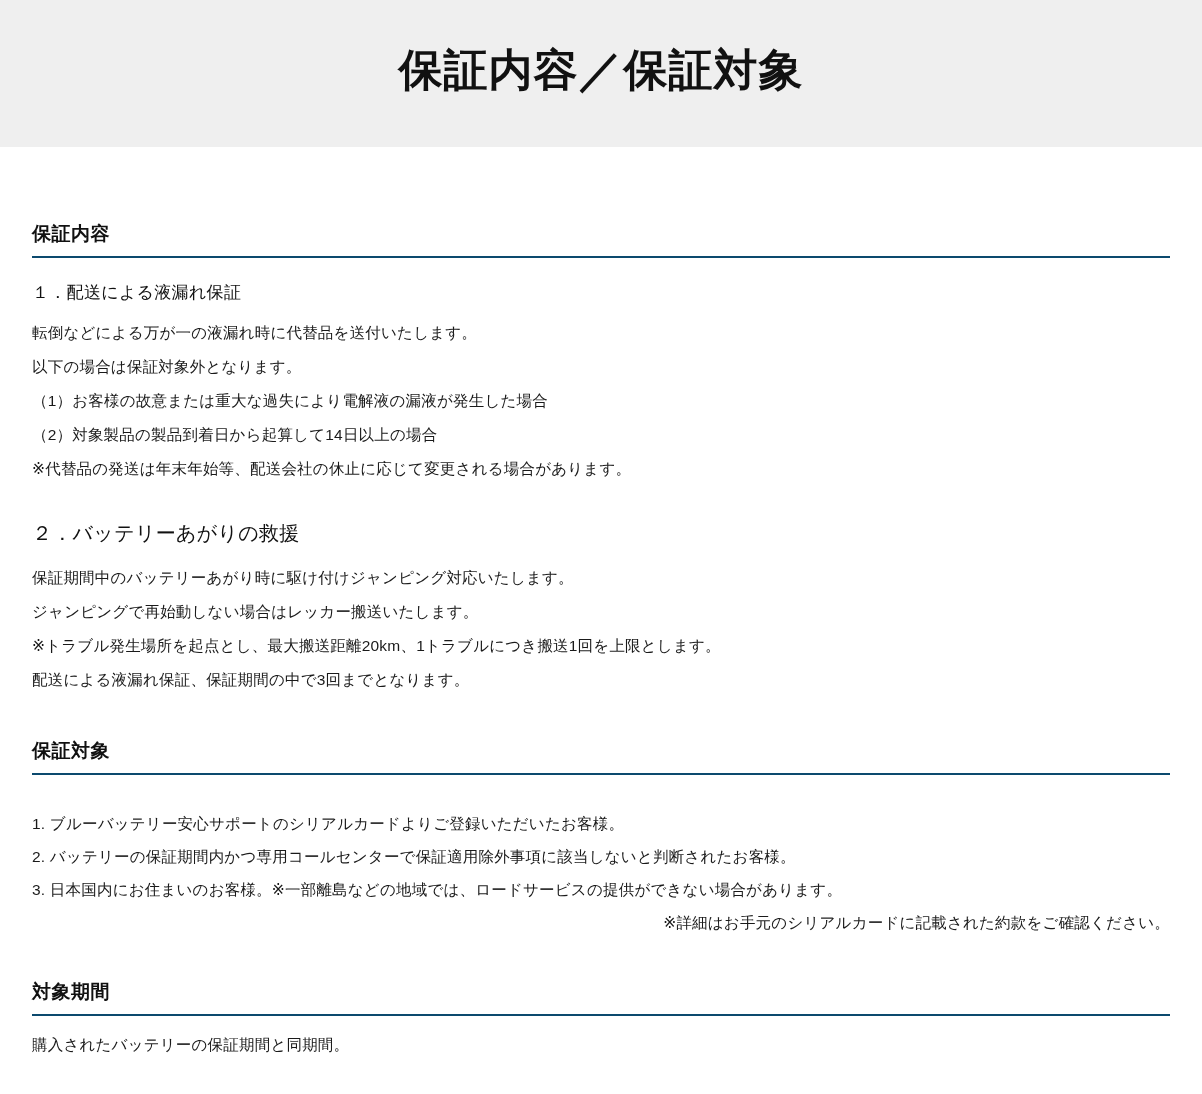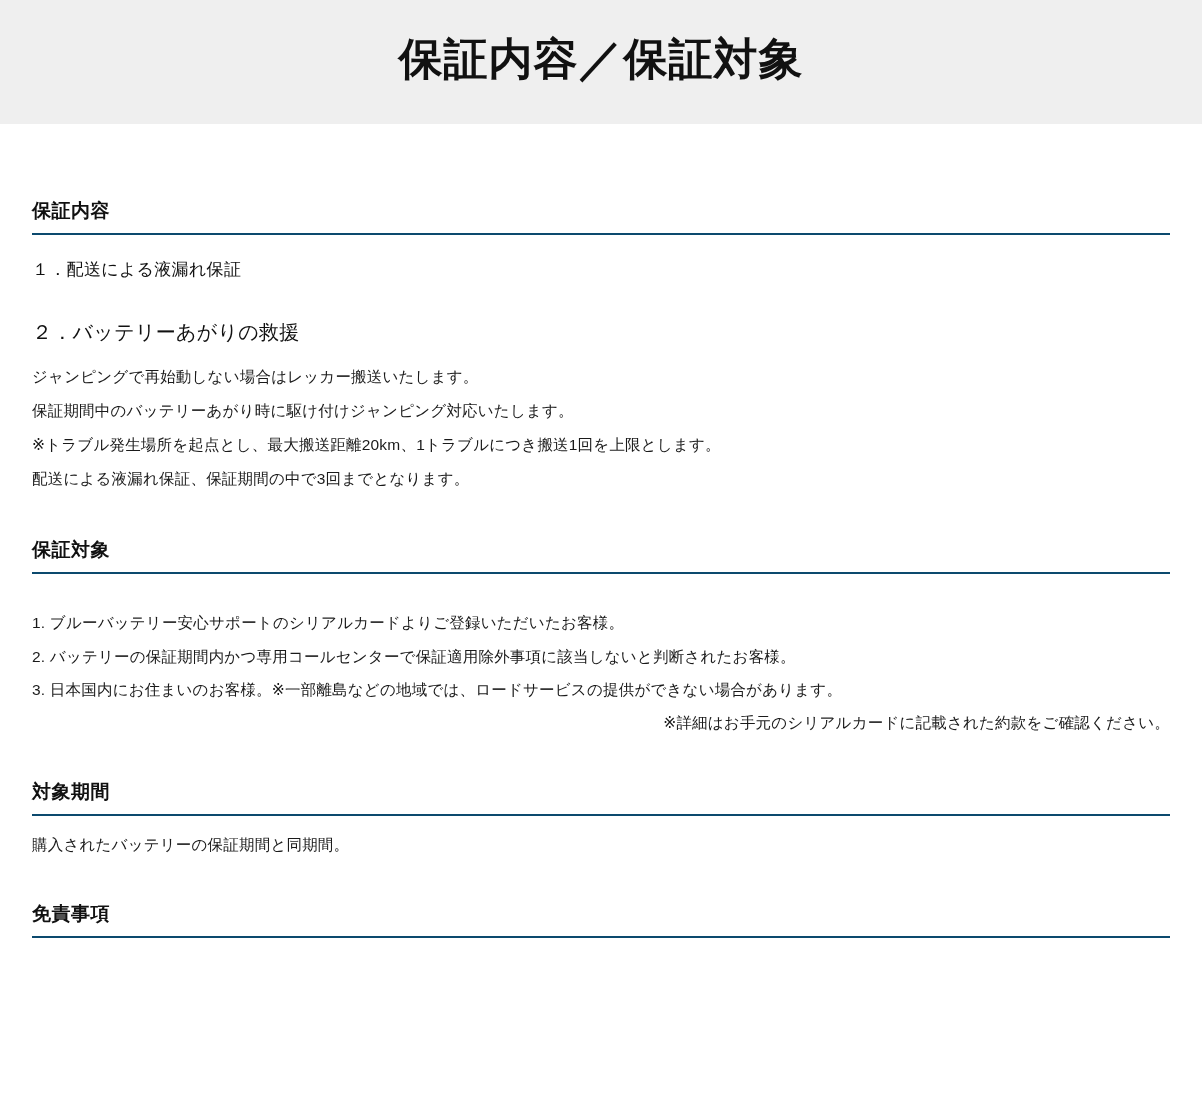--- a/index.html
+++ b/index.html
@@ -14,21 +14,21 @@
     color: #1a1a1a;
     -webkit-font-smoothing: antialiased;
   }
   .page {
     width: 1202px;
     position: relative;
   }
   
   .header-band {
     background: #efefef;
-    height: 124px;
+    height: 147px;
     display: flex;
     align-items: center;
     justify-content: center;
     box-sizing: border-box;
   }
   .header-title {
     font-size: 44px;
     font-weight: bold;
     letter-spacing: 1px;
     color: #111111;
@@ -112,25 +112,32 @@
   <div class="header-band">
     <h1 class="header-title">保証内容／保証対象</h1>
   </div>
 
   <div class="content">
 
     <div class="section sec-gap-top-1">
       <h2 class="section-heading">保証内容</h2>
 
       <h3 class="subheading">１．配送による液漏れ保証</h3>
+      <div class="body-block">
+        <p class="para">転倒などによる万が一の液漏れ時に代替品を送付いたします。</p>
+        <p class="para">以下の場合は保証対象外となります。</p>
+        <p class="para">（1）お客様の故意または重大な過失により電解液の漏液が発生した場合</p>
+        <p class="para">（2）対象製品の製品到着日から起算して14日以上の場合</p>
+        <p class="para">※代替品の発送は年末年始等、配送会社の休止に応じて変更される場合があります。</p>
+      </div>
 
       <h3 class="subheading big">２．バッテリーあがりの救援</h3>
       <div class="body-block tight">
+        <p class="para">保証期間中のバッテリーあがり時に駆け付けジャンピング対応いたします。</p>
         <p class="para">ジャンピングで再始動しない場合はレッカー搬送いたします。</p>
-        <p class="para">保証期間中のバッテリーあがり時に駆け付けジャンピング対応いたします。</p>
         <p class="para">※トラブル発生場所を起点とし、最大搬送距離20km、1トラブルにつき搬送1回を上限とします。</p>
         <p class="para">配送による液漏れ保証、保証期間の中で3回までとなります。</p>
       </div>
     </div>
 
     <div class="section sec-gap-top-2">
       <h2 class="section-heading">保証対象</h2>
       <div class="list-block">
         <p class="list-item">1. ブルーバッテリー安心サポートのシリアルカードよりご登録いただいたお客様。</p>
         <p class="list-item">2. バッテリーの保証期間内かつ専用コールセンターで保証適用除外事項に該当しないと判断されたお客様。</p>

